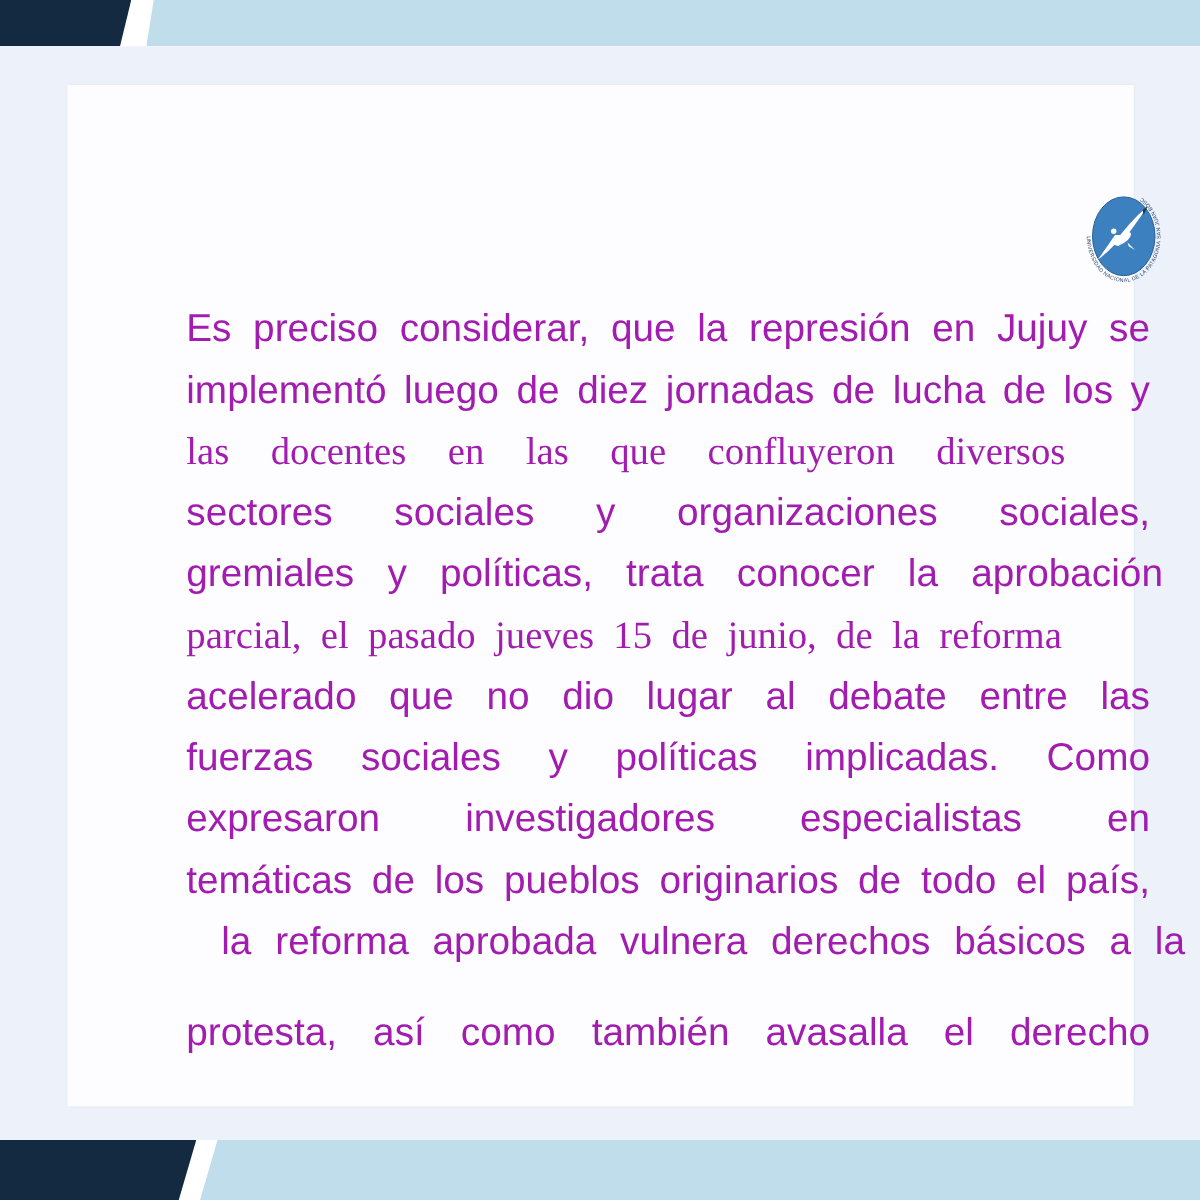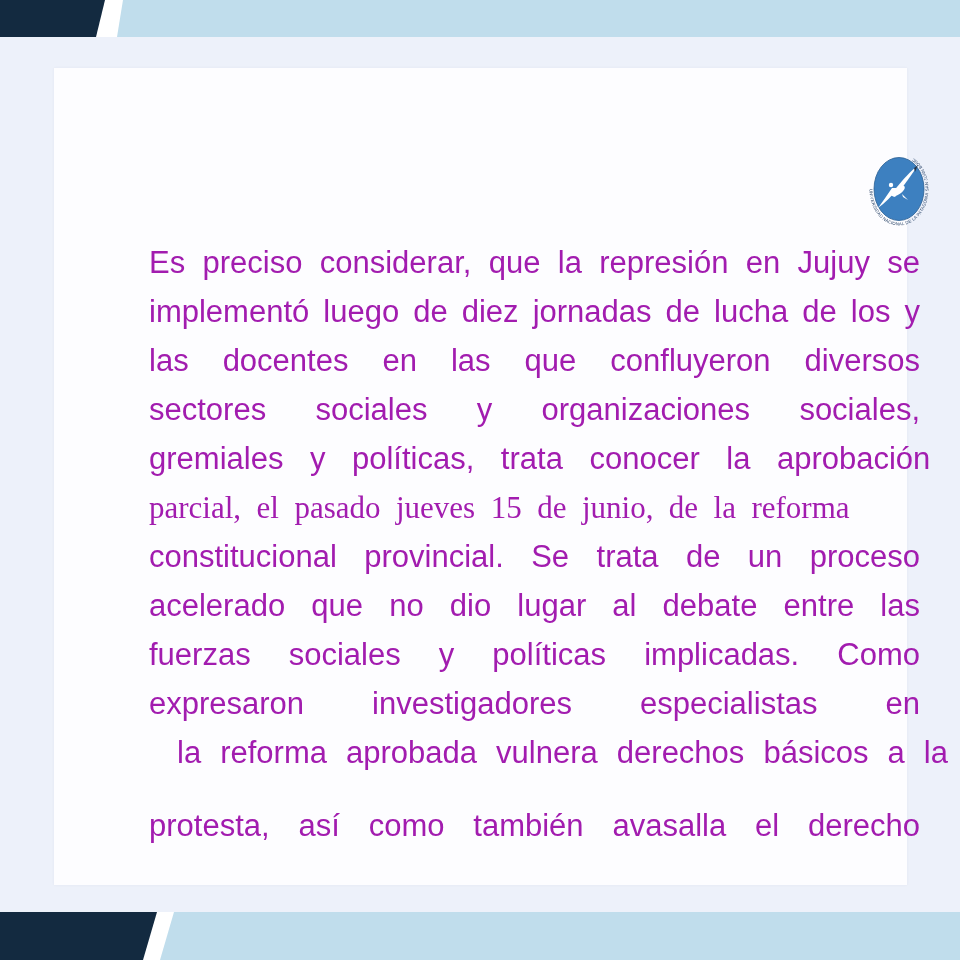--- a/index.html
+++ b/index.html
@@ -83,24 +83,24 @@
       <path id="ringPath" d="M 9.5 43 A 29.5 36 0 1 0 54 12.5" fill="none"></path>
     </defs>
     <text font-size="4.3" letter-spacing="0.25" fill="#1e3a5f" font-family="Liberation Sans, DejaVu Sans, sans-serif">
       <textPath href="#ringPath">UNIVERSIDAD NACIONAL DE LA PATAGONIA SAN JUAN BOSCO</textPath>
     </text>
   </svg>
 
   <div class="text-block">
     <div class="line-row"><span class="line" style="word-spacing: 8.70703px;">Es preciso considerar, que la represión en Jujuy se</span></div>
     <div class="line-row"><span class="line" style="word-spacing: 5.43576px;">implementó luego de diez jornadas de lucha de los y</span></div>
-    <div class="line-row"><span class="line" style="word-spacing: 25.3906px;">las docentes en las que confluyeron diversos</span></div>
+    <div class="line-row"><span class="line" style="word-spacing: 25.3906px; font-family: Liberation Serif, serif;">las docentes en las que confluyeron diversos</span></div>
     <div class="line-row"><span class="line" style="word-spacing: 40.6875px;">sectores sociales y organizaciones sociales,</span></div>
     <div class="line-row"><span class="line" style="word-spacing: 17.9349px;">gremiales y políticas, trata conocer la aprobación</span></div>
     <div class="line-row"><span class="line" style="word-spacing: 7.73611px; font-family: Liberation Serif, serif;">parcial, el pasado jueves 15 de junio, de la reforma</span></div>
-    <div class="line-row"><span class="line" style="word-spacing: 18.7891px;">constitucional provincial. Se trata de un proceso</span></div>
     <div class="line-row"><span class="line" style="word-spacing: 17.5254px;">acelerado que no dio lugar al debate entre las</span></div>
     <div class="line-row"><span class="line" style="word-spacing: 29.4594px;">fuerzas sociales y políticas implicadas. Como</span></div>
     <div class="line-row"><span class="line" style="word-spacing: 59.401px;">expresaron investigadores especialistas en</span></div>
+    <div class="line-row"><span class="line" style="word-spacing: 7.19531px;">temáticas de los pueblos originarios de todo el país,</span></div>
     <div class="line-row"><span class="line" style="word-spacing: 10.4397px; margin-left: 28px;">la reforma aprobada vulnera derechos básicos a la</span></div>
     <div class="line-row"><span class="line" style="word-spacing: 20.2266px; margin-top: 24px;">protesta, así como también avasalla el derecho</span></div>
   </div>
 </div>
 
 </body></html>

